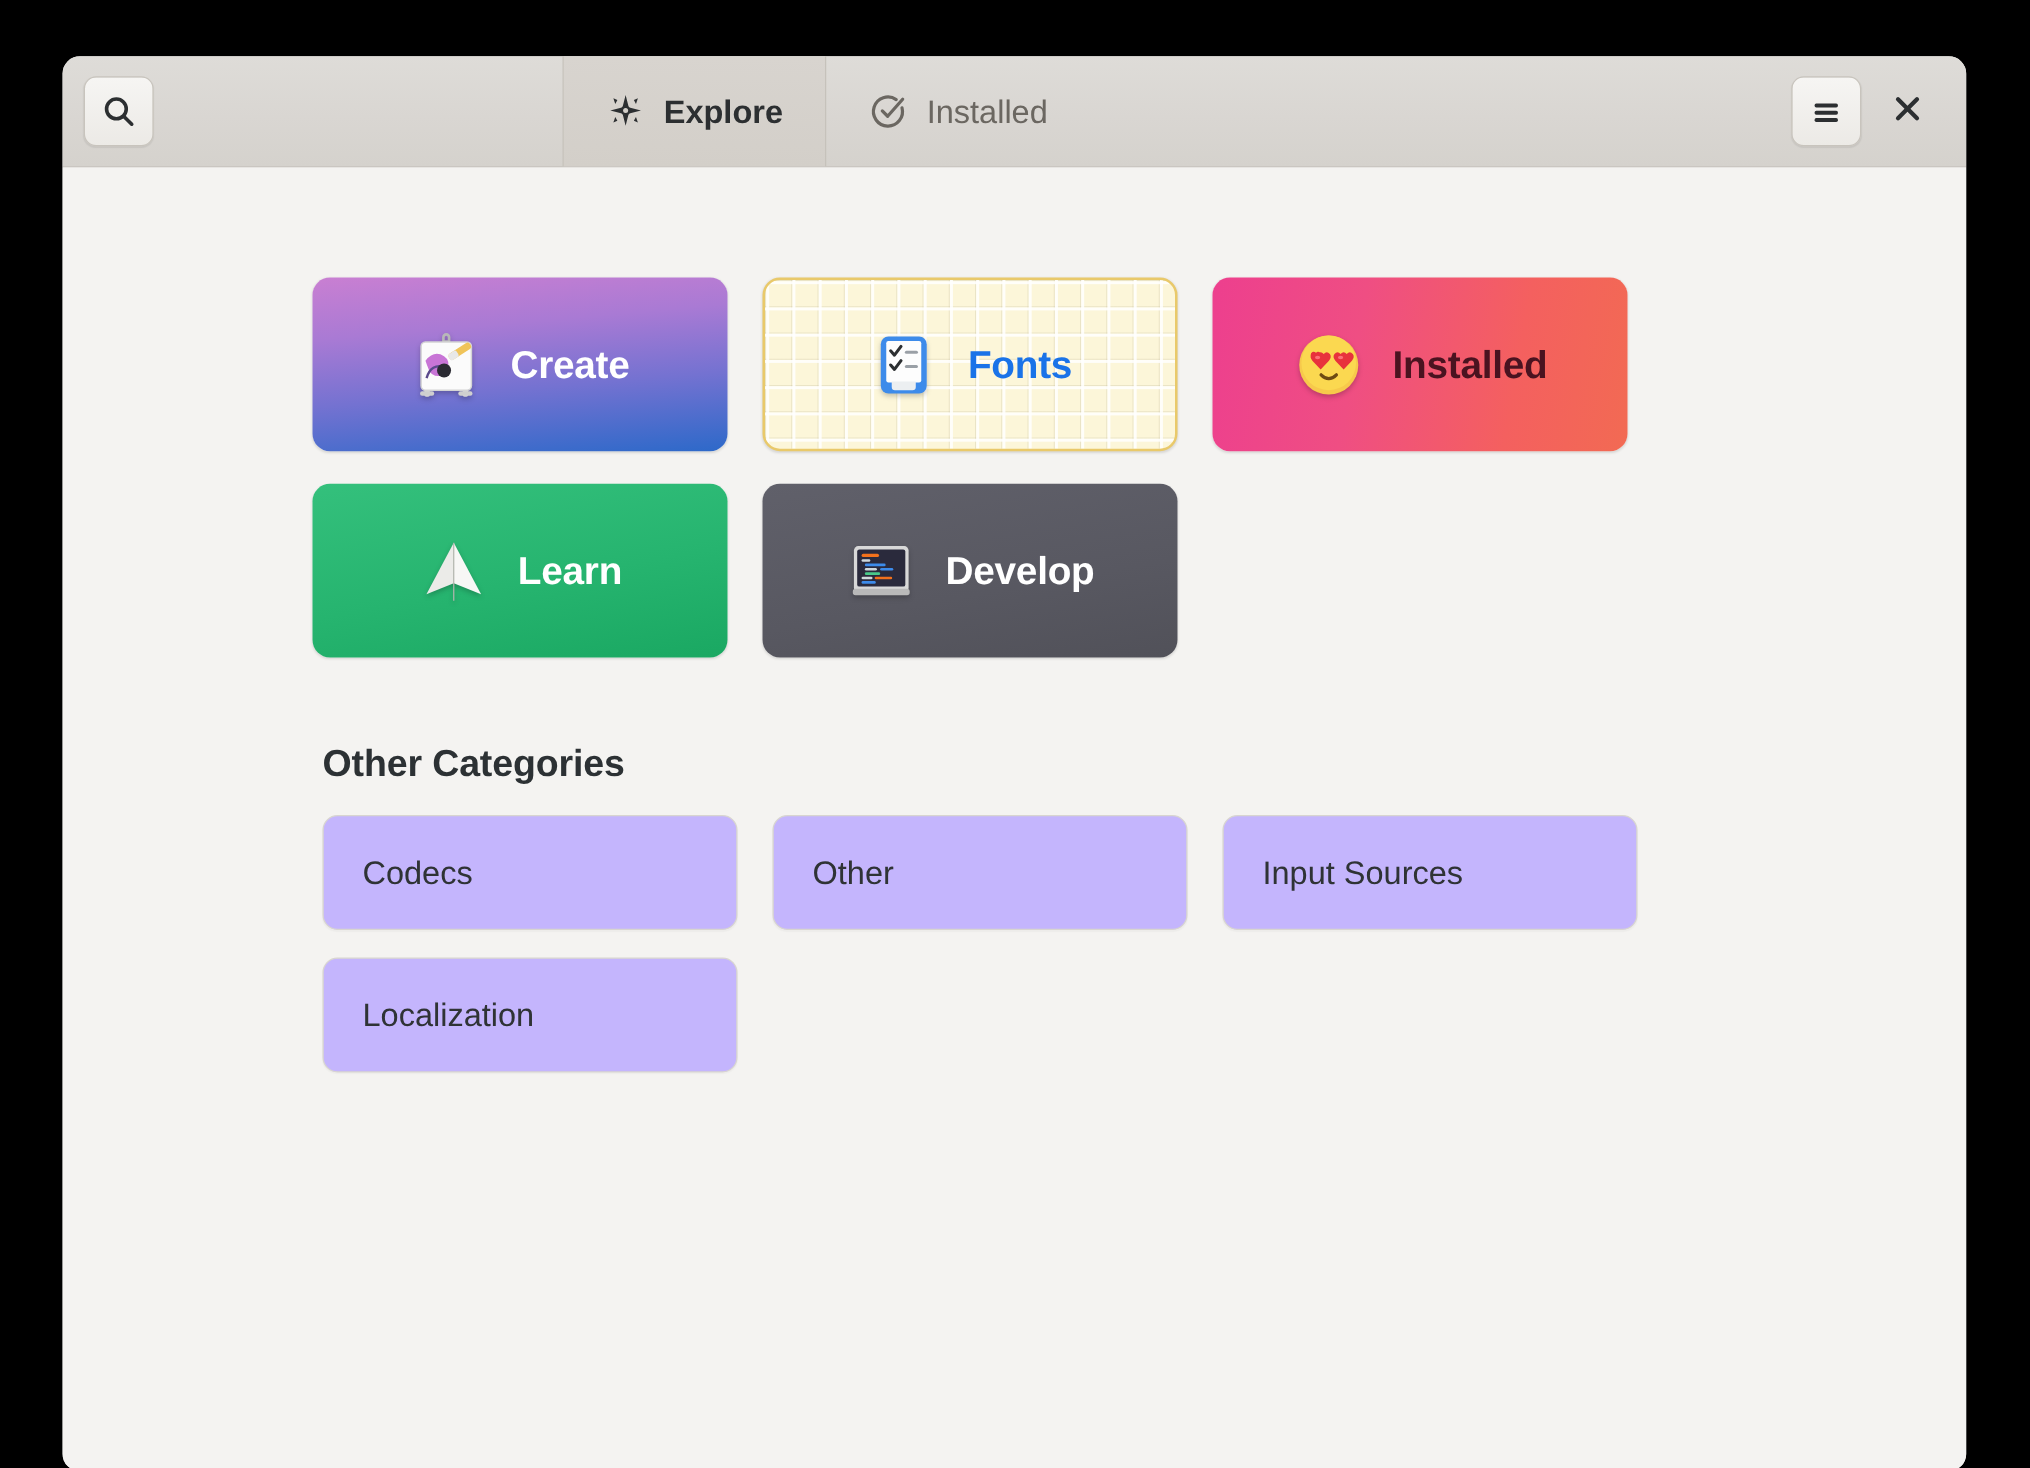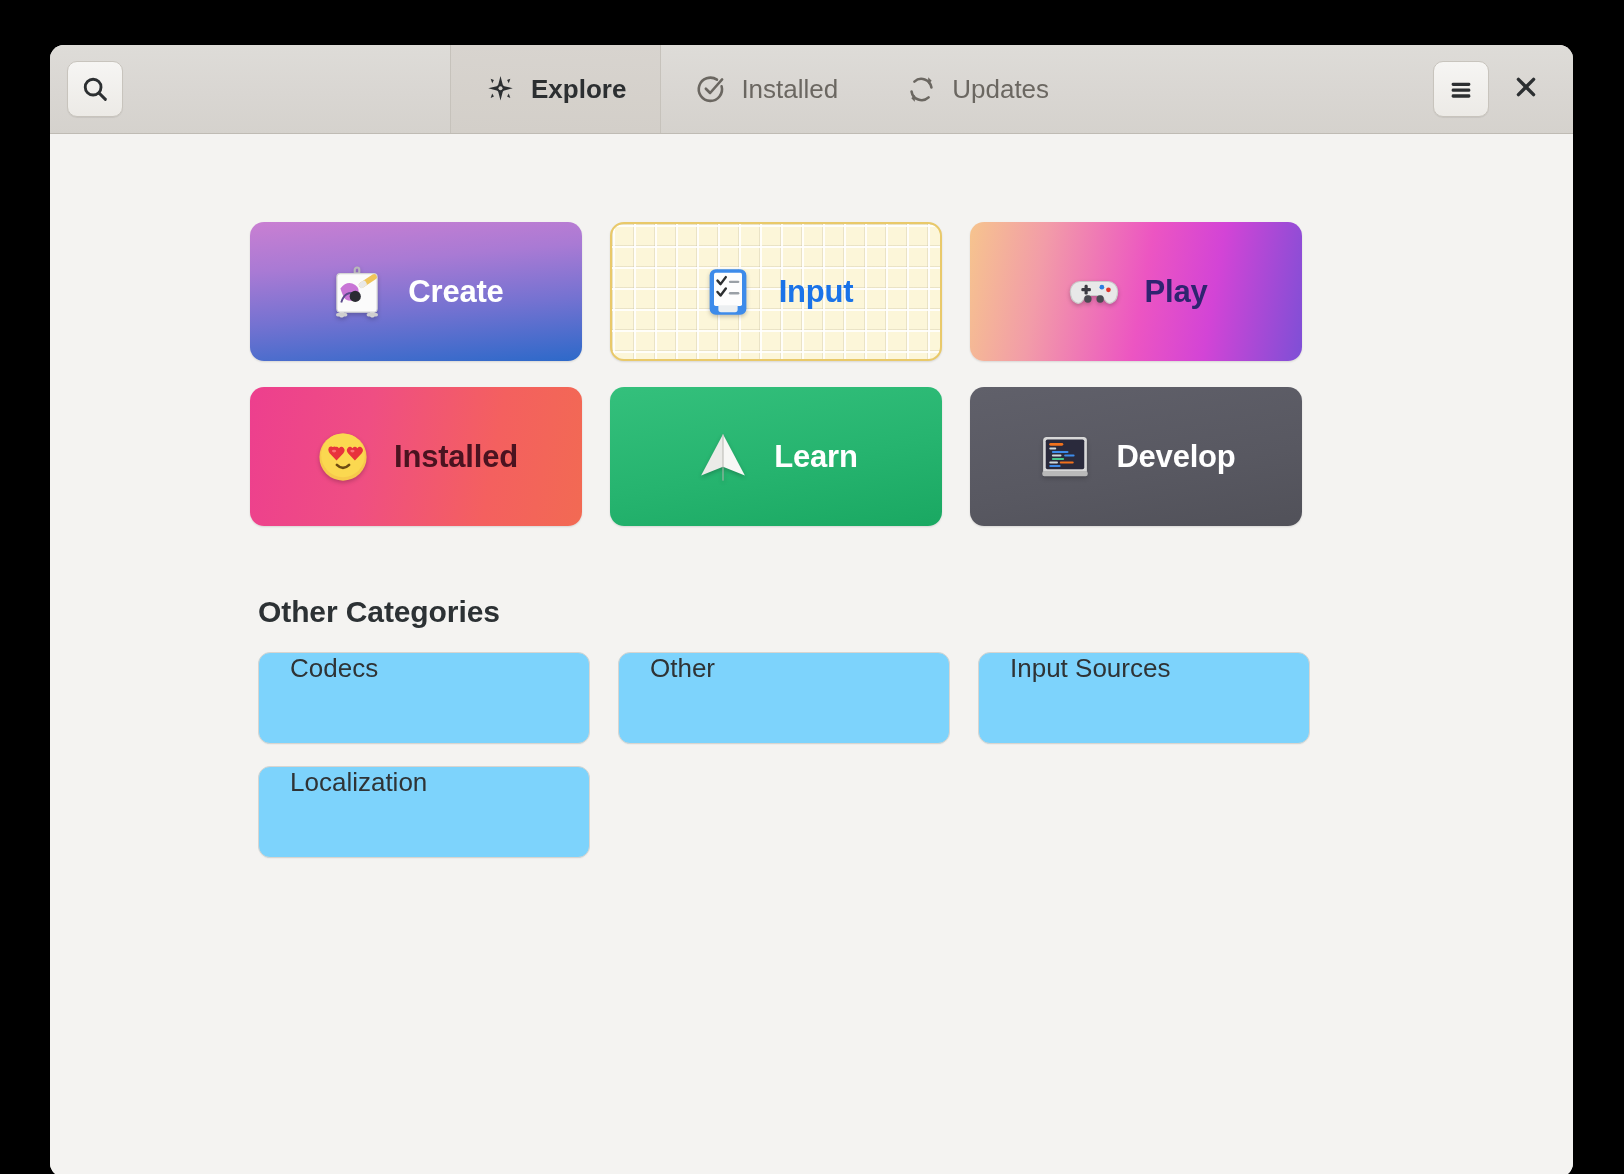--- a/index.html
+++ b/index.html
@@ -202,23 +202,24 @@
     top: 518px;
     width: 1052px;
     display: grid;
     grid-template-columns: repeat(3, 332px);
     grid-gap: 22px 28px;
   }
 
   .other-btn {
     height: 92px;
     border-radius: 12px;
-    background: #7dd3fc;
+    background: #c4b5fd;
     border: 1px solid #d8d5d0;
     display: flex;
+    align-items: center;
     padding-left: 31px;
     box-sizing: border-box;
     cursor: pointer;
     font-size: 26px;
     color: #2f3335;
     box-shadow: 0 1px 1px rgba(0,0,0,0.03);
   }
 
   
   .emoji-svg { width: 56px; height: 56px; }
@@ -260,31 +261,20 @@
       <div class="tab">
         <span class="tab-icon">
           <svg width="31" height="31" viewBox="0 0 24 24" fill="none" stroke="#6b6761" stroke-width="2" stroke-linecap="round" stroke-linejoin="round">
             <path d="M20.6 9.5 A9 9 0 1 1 17 4.4"></path>
             <polyline points="8.4,11.4 11.7,14.7 21,4.2"></polyline>
           </svg>
         </span>
         <span class="tab-label">Installed</span>
       </div>
 
-      <div class="tab">
-        <span class="tab-icon">
-          <svg width="31" height="31" viewBox="0 0 24 24" fill="none" stroke="#6b6761" stroke-width="2" stroke-linecap="round" stroke-linejoin="round">
-            <path d="M4.3 13.5 a7.9 7.9 0 0 0 13.2 4.6"></path>
-            <path d="M19.7 10.5 a7.9 7.9 0 0 0 -13.2 -4.6"></path>
-            <polyline points="17.2,2.5 19.9,5.2 17.2,7.9" fill="#6b6761" stroke="none"></polyline>
-            <polyline points="6.8,21.5 4.1,18.8 6.8,16.1" fill="#6b6761" stroke="none"></polyline>
-          </svg>
-        </span>
-        <span class="tab-label">Updates</span>
-      </div>
 
     </div>
 
     <div class="hb-right">
       <div class="icon-btn">
         <span>
           <svg width="28" height="28" viewBox="0 0 24 24">
             <rect x="4" y="6.6" width="16" height="2.8" rx="1.2" fill="#2c2f31"></rect>
             <rect x="4" y="11.6" width="16" height="2.8" rx="1.2" fill="#2c2f31"></rect>
             <rect x="4" y="16.6" width="16" height="2.8" rx="1.2" fill="#2c2f31"></rect>
@@ -335,40 +325,24 @@
               <svg class="emoji-svg" viewBox="0 0 64 64">
                 <rect x="11" y="6" width="42" height="52" rx="7" fill="#3d8bea"></rect>
                 <rect x="16" y="10" width="32" height="38" rx="2" fill="#fdfdfd"></rect>
                 <path d="M20 19 l3.5 4 6 -8" fill="none" stroke="#2c2f31" stroke-width="2.8" stroke-linecap="round" stroke-linejoin="round"></path>
                 <rect x="33" y="19" width="12" height="2.8" rx="1.4" fill="#9aa0a6"></rect>
                 <path d="M20 32 l3.5 4 6 -8" fill="none" stroke="#2c2f31" stroke-width="2.8" stroke-linecap="round" stroke-linejoin="round"></path>
                 <rect x="33" y="32" width="12" height="2.8" rx="1.4" fill="#9aa0a6"></rect>
                 <path d="M21 47 h22 v5 a3 3 0 0 1 -3 3 h-16 a3 3 0 0 1 -3 -3 z" fill="#eceff1"></path>
               </svg>
             </span>
-            <span class="tile-label" style="color:#1a73e8;">Input</span>
+            <span class="tile-label" style="color:#1a73e8;">Fonts</span>
           </div>
         </div>
 
-        <div class="tile tile-play">
-          <div class="tile-inner">
-            <span class="tile-icon">
-              <svg class="emoji-svg" viewBox="0 0 64 64">
-                <path d="M16 20 h32 a11 11 0 0 1 11 11 q0 10 -6 13 q-5 2.5 -8 -2 l-4 -6 h-18 l-4 6 q-3 4.5 -8 2 q-6 -3 -6 -13 a11 11 0 0 1 11 -11 z" fill="#e8e8e8" stroke="#c9c9c9" stroke-width="1.4"></path>
-                <rect x="17.5" y="27.5" width="11" height="3.6" rx="1.5" fill="#3b3b42"></rect>
-                <rect x="21.2" y="23.8" width="3.6" height="11" rx="1.5" fill="#3b3b42"></rect>
-                <circle cx="41" cy="26.5" r="2.7" fill="#2b7fe0"></circle>
-                <circle cx="48.5" cy="29.5" r="2.7" fill="#e0342c"></circle>
-                <circle cx="25" cy="40" r="4.2" fill="#4a4a52"></circle>
-                <circle cx="39" cy="40" r="4.2" fill="#4a4a52"></circle>
-              </svg>
-            </span>
-            <span class="tile-label" style="color:#2f2470;">Play</span>
-          </div>
-        </div>
 
         <div class="tile tile-socialize">
           <div class="tile-inner">
             <span class="tile-icon">
               <svg class="emoji-svg" viewBox="0 0 64 64">
                 <circle cx="32" cy="32" r="27" fill="#f7c94b"></circle>
                 <circle cx="32" cy="30" r="25" fill="#fbd850"></circle>
                 <path d="M22 19 q4 -4 7 0 q3 -4 7 0 q2 3 -1 7 l-6 7 l-6 -7 q-3 -4 -1 -7 z" fill="#e8323c" transform="translate(-4,2) scale(0.62) translate(10,12)"></path>
                 <g transform="translate(13,18) scale(0.40)">
                   <path d="M22 10 q7 -8 14 0 q7 -8 14 0 q5 7 -2 15 l-19 20 l-19 -20 q-7 -8 -2 -15 q7 -8 14 0 z" fill="#e8323c"></path>

